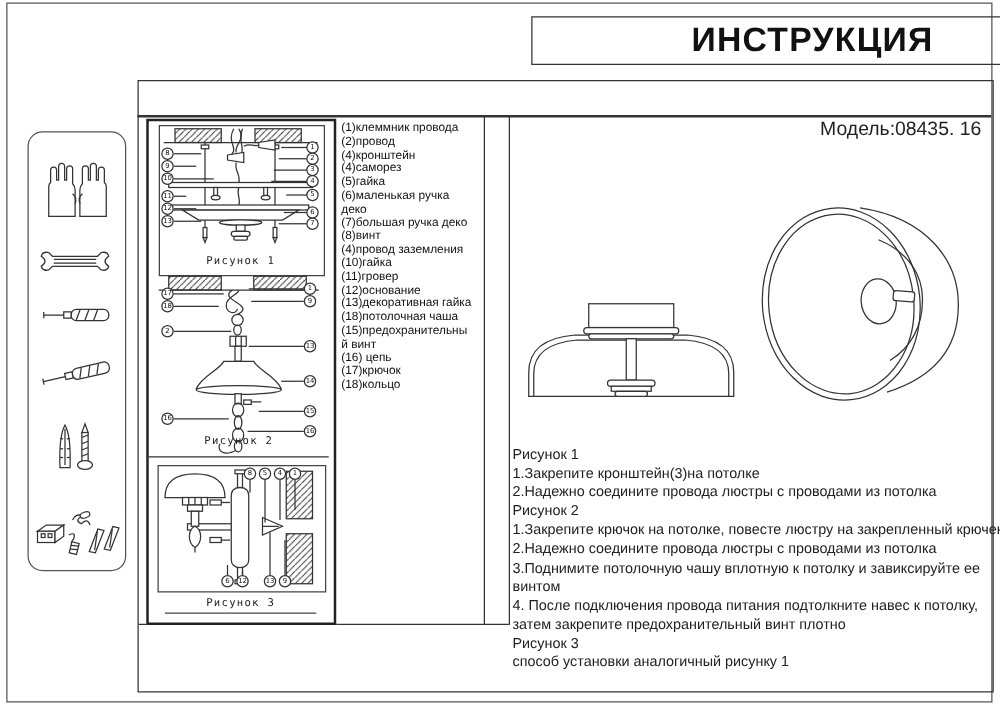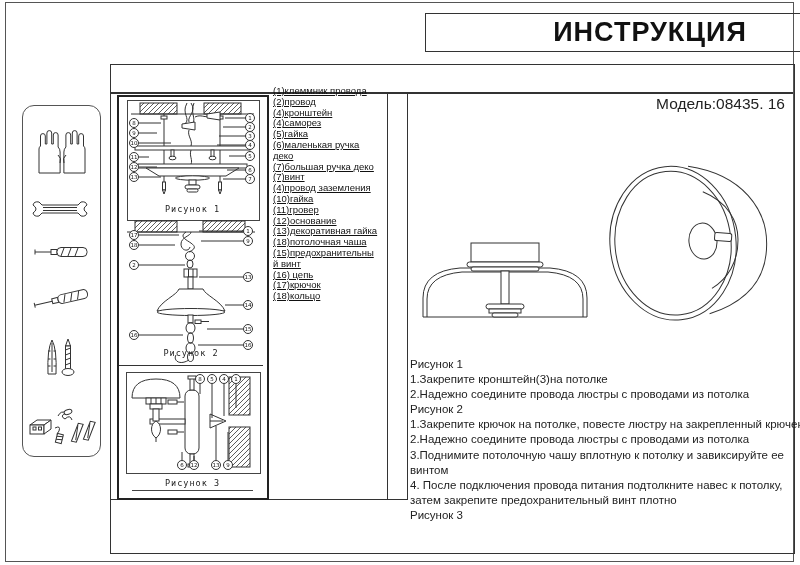--- a/index.html
+++ b/index.html
@@ -287,29 +287,29 @@
   <span class="co" style="left:81px;top:2px;">5</span>
   <span class="co" style="left:93px;top:2px;">4</span>
   <span class="co" style="left:105px;top:2px;">1</span>
   <span class="co" style="left:51px;top:88px;">6</span>
   <span class="co" style="left:63px;top:88px;">12</span>
   <span class="co" style="left:85px;top:88px;">13</span>
   <span class="co" style="left:97px;top:88px;">9</span>
 </div>
 <div class="abs caption caption-u" style="left:132px;top:478px;width:121px;">Рисунок 3</div>
 
-<div class="abs parts" style="left:273px;top:86px;width:106px;text-decoration:underline;">
+<div class="abs parts" style="left:273px;top:98px;width:106px;">
     <div class="part-item">(1)клеммник провода</div>
     <div class="part-item">(2)провод</div>
     <div class="part-item">(4)кронштейн</div>
     <div class="part-item">(4)саморез</div>
     <div class="part-item">(5)гайка</div>
     <div class="part-item">(6)маленькая ручка деко</div>
     <div class="part-item">(7)большая ручка деко</div>
-    <div class="part-item">(7)винт</div>
+    <div class="part-item">(8)винт</div>
     <div class="part-item">(4)провод заземления</div>
     <div class="part-item">(10)гайка</div>
     <div class="part-item">(11)гровер</div>
     <div class="part-item">(12)основание</div>
     <div class="part-item">(13)декоративная гайка</div>
     <div class="part-item">(18)потолочная чаша</div>
     <div class="part-item">(15)предохранительный винт</div>
     <div class="part-item">(16) цепь</div>
     <div class="part-item">(17)крючок</div>
     <div class="part-item">(18)кольцо</div>
@@ -342,13 +342,14 @@
     <div class="ins-line">1.Закрепите кронштейн(3)на потолке</div>
     <div class="ins-line">2.Надежно соедините провода люстры с проводами из потолка</div>
     <div class="ins-line">Рисунок 2</div>
     <div class="ins-line">1.Закрепите крючок на потолке, повесте люстру на закрепленный крючек</div>
     <div class="ins-line">2.Надежно соедините провода люстры с проводами из потолка</div>
     <div class="ins-line">3.Поднимите потолочную чашу вплотную к потолку и завиксируйте ее</div>
     <div class="ins-line">винтом</div>
     <div class="ins-line">4.  После подключения провода питания подтолкните навес к потолку,</div>
     <div class="ins-line">затем закрепите предохранительный винт плотно</div>
     <div class="ins-line"> Рисунок 3</div>
+    <div class="ins-line"> способ установки аналогичный рисунку 1</div>
   </div>
 
 </body></html>

